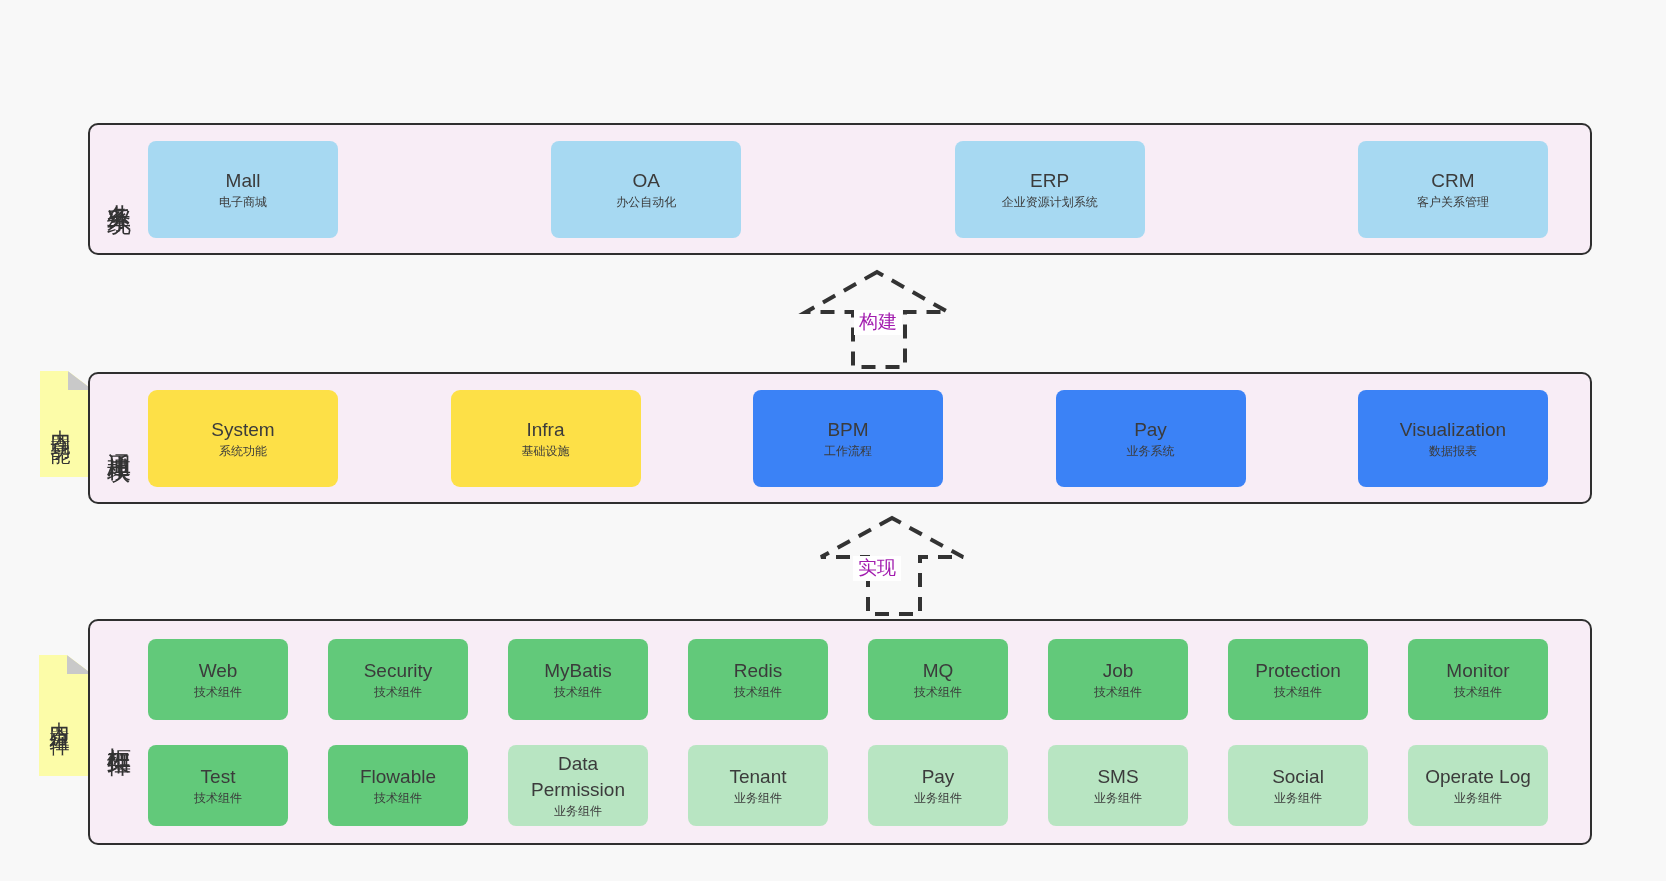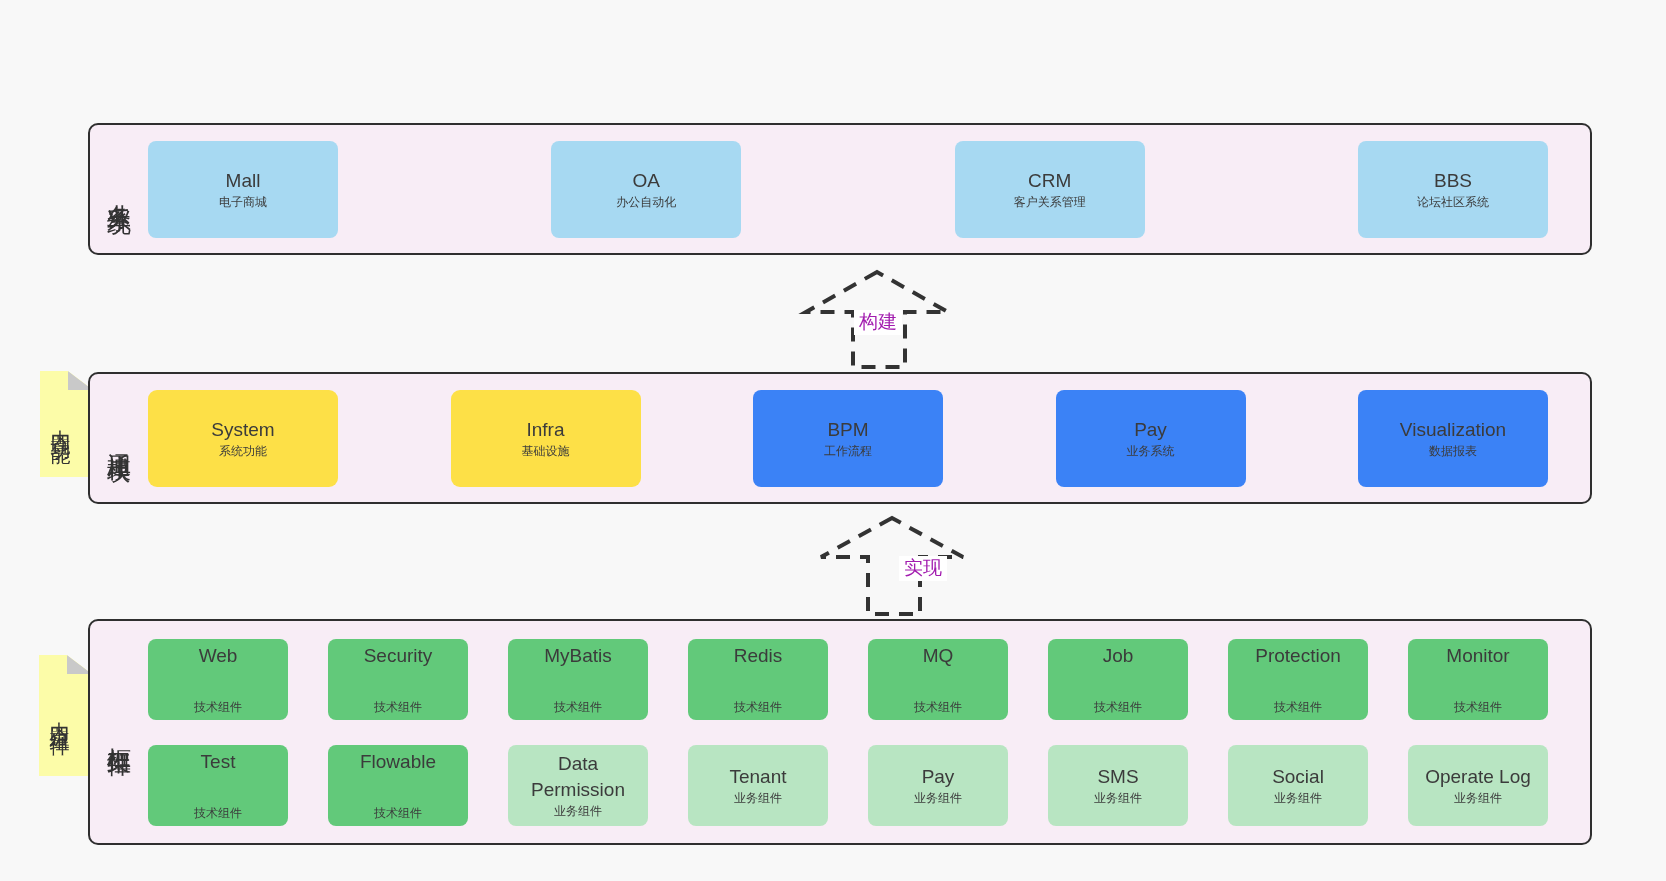--- a/index.html
+++ b/index.html
@@ -35,21 +35,21 @@
     align-items:center;justify-content:center;text-align:center;
     box-sizing:border-box;padding:4px 6px;
   }
   .b6{width:190px;height:97px;}
   .b8{width:140px;height:81px;}
   .box .t{font-size:19px;line-height:1.35;}
   .box .s{font-size:12px;line-height:1.35;}
   .blue{background:#a7d9f2;}
   .red{background:#fde047;border-radius:9px;}
   .pink{background:#3b82f6;}
-  .green{background:#62c97a;justify-content:space-between;}
+  .green{background:#62c97a;}
   .lightgreen{background:#b8e5c2;}
   
   .note{
     position:absolute;width:53px;background:#fcfca8;z-index:1;
     clip-path:polygon(0 0,calc(100% - 25px) 0,100% 19px,100% 100%,0 100%);
     display:flex;align-items:center;justify-content:center;
   }
   .note1{left:40px;top:371px;height:106px;}
   .note2{left:39px;top:655px;height:121px;}
   .note .fold{
@@ -72,21 +72,21 @@
 </head>
 <body>
 
 <div class="page">
 
   <svg class="arrows" width="1666" height="881" viewBox="0 0 1666 881">
     <path d="M877,272 L806,312 L853,312 L853,367 L905,367 L905,312 L948,312 Z" fill="none" stroke="#333333" stroke-width="4" stroke-dasharray="14 10"></path>
     <path d="M892,518 L821,557 L868,557 L868,614 L920,614 L920,557 L963,557 Z" fill="none" stroke="#333333" stroke-width="4" stroke-dasharray="14 10"></path>
   </svg>
   <div class="arrow-label" style="left:878px;top:310px">构建</div>
-  <div class="arrow-label" style="left:923px;top:556px">实现</div>
+  <div class="arrow-label" style="left:877px;top:556px">实现</div>
 
   <div class="note note1">
     <div class="fold"></div>
     <span class="vtext">内置功能</span>
   </div>
   <div class="note note2">
     <div class="fold"></div>
     <span class="vtext">内置组件</span>
   </div>
 
@@ -97,26 +97,26 @@
     <div class="band-content">
       <div class="box b6 blue">
         <div class="t">Mall</div>
         <div class="s">电子商城</div>
       </div>
       <div class="box b6 blue">
         <div class="t">OA</div>
         <div class="s">办公自动化</div>
       </div>
       <div class="box b6 blue">
+        <div class="t">ERP</div>
+        <div class="s">企业资源计划系统</div>
+      </div>
+      <div class="box b6 blue">
         <div class="t">CRM</div>
         <div class="s">客户关系管理</div>
-      </div>
-      <div class="box b6 blue">
-        <div class="t">BBS</div>
-        <div class="s">论坛社区系统</div>
       </div>
     </div>
   </div>
 
   <div class="band band2">
     <div class="band-label">
       <span>通用模块</span>
     </div>
     <div class="band-content">
       <div class="box b6 red">

